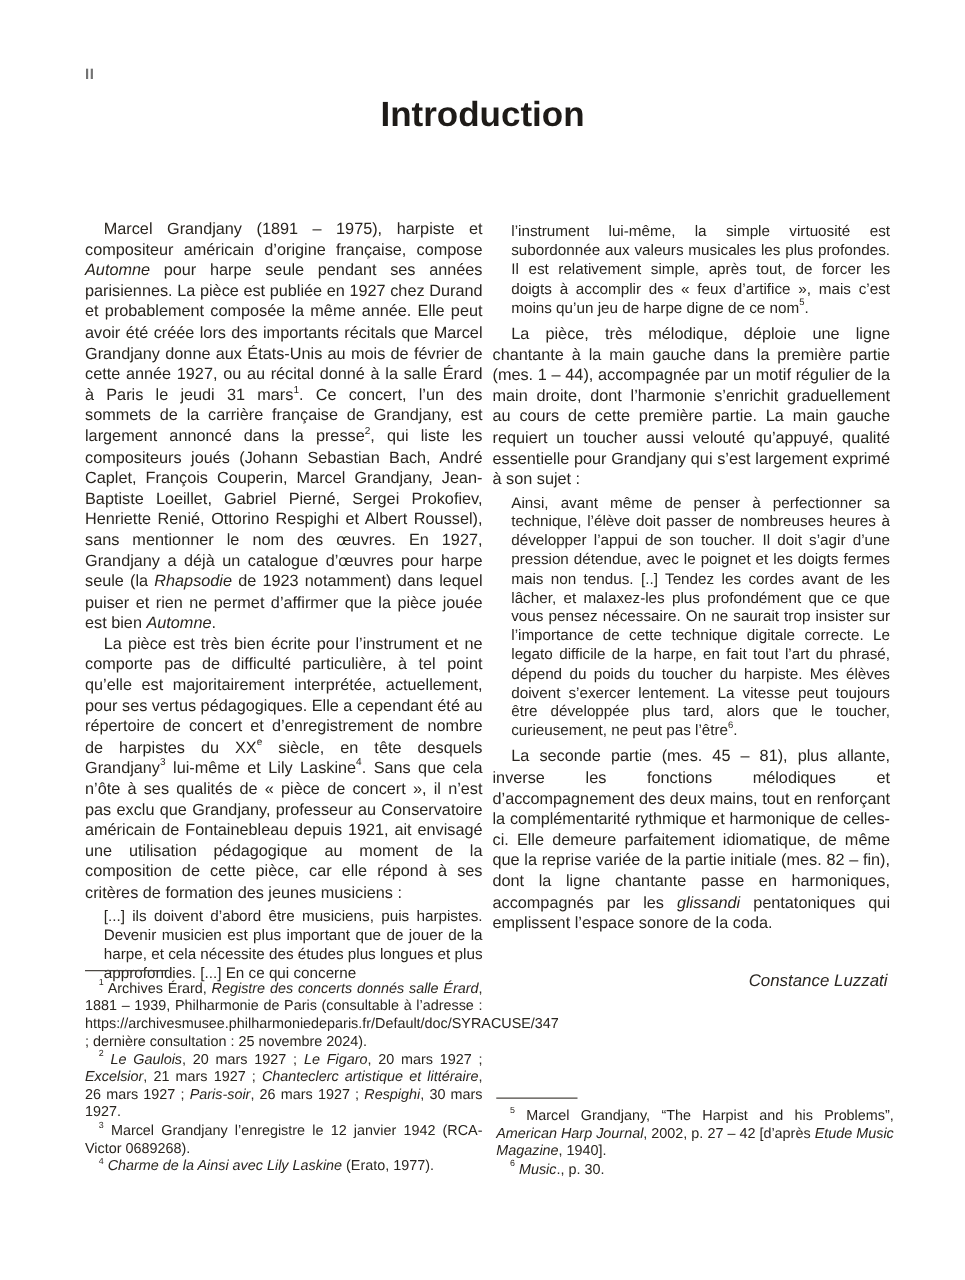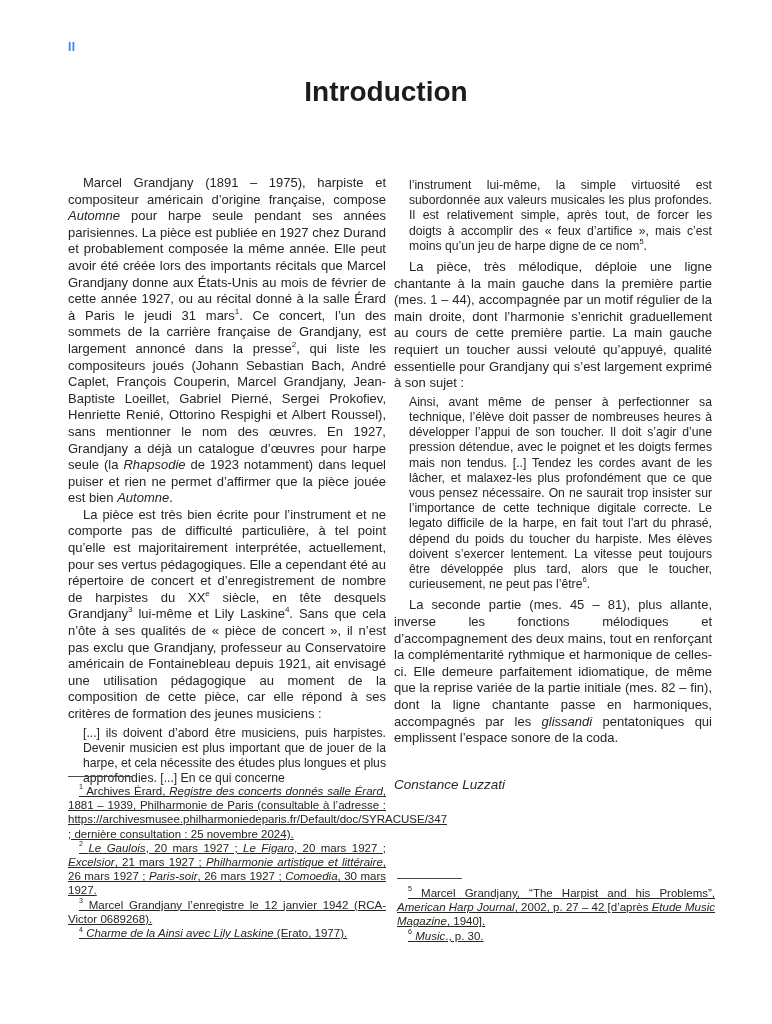--- a/index.html
+++ b/index.html
@@ -2,22 +2,22 @@
 <html lang="fr"><head>
 <meta charset="utf-8">
 <style>
   html,body{margin:0;padding:0;background:#ffffff;}
   .page{
     position:relative;width:772px;height:1024px;background:#ffffff;
     font-family:"Liberation Sans","DejaVu Sans",sans-serif;
     color:#29251f;overflow:hidden;
   }
   .page-number{
-    position:absolute;left:68px;top:40px;
-    font-size:12px;font-weight:bold;color:#3b82f6;letter-spacing:.5px;
+    position:absolute;left:68px;top:52px;
+    font-size:12px;font-weight:bold;color:#737373;letter-spacing:.5px;
   }
   .title{
     position:absolute;left:0;top:76px;width:772px;margin:0;
     text-align:center;font-size:28px;font-weight:bold;color:#1e1b18;
   }
   .col{position:absolute;top:175px;width:318px;}
   .col-left{left:68px;}
   .col-right{left:394px;}
   .col p{margin:0;}
   .para{
@@ -25,32 +25,32 @@
     text-indent:15px;hyphens:auto;-webkit-hyphens:auto;
   }
   .quote{
     font-size:12.2px;line-height:15.2px;text-align:justify;
     margin:3px 0 5px 15px !important;hyphens:auto;-webkit-hyphens:auto;
   }
   sup{
     font-size:.62em;line-height:0;position:relative;top:-.1em;
   }
   .signature{
-    margin:30px 2px 0 0 !important;text-align:left;
+    margin:30px 2px 0 0 !important;text-align:right;
     font-style:italic;font-size:13.5px;color:#2b2722;
   }
   .footnotes{position:absolute;width:318px;}
   .fn-left{left:68px;top:776px;}
   .fn-right{left:397px;top:878px;}
   .fn-rule{
     width:65px;height:0;border-top:1.3px solid #4c4843;margin:0 0 7px 0;
   }
   .footnote{
     margin:0;font-size:11.5px;line-height:14.2px;text-align:justify;
-    text-indent:11px;hyphens:auto;text-decoration:underline;-webkit-hyphens:auto;
+    text-indent:11px;hyphens:auto;-webkit-hyphens:auto;
   }
 </style>
 </head>
 <body>
 
 <div class="page">
 
   <div class="page-number">II</div>
 
   <h1 class="title">Introduction</h1>
@@ -70,21 +70,21 @@
         <p class="quote"><span>Ainsi, avant même de penser à perfectionner sa technique, l’élève doit passer de nombreuses heures à développer l’appui de son toucher. Il doit s’agir d’une pression détendue, avec le poignet et les doigts fermes mais non tendus. [..] Tendez les cordes avant de les lâcher, et malaxez-les plus profondément que ce que vous pensez nécessaire. On ne saurait trop insister sur l’importance de cette technique digitale correcte. Le legato difficile de la harpe, en fait tout l’art du phrasé, dépend du poids du toucher du harpiste. Mes élèves doivent s’exercer lentement. La vitesse peut toujours être développée plus tard, alors que le toucher, curieusement, ne peut pas l’être</span><sup>6</sup><span>.</span></p>
         <p class="para"><span>La seconde partie (mes. 45 – 81), plus allante, inverse les fonctions mélodiques et d’accompagnement des deux mains, tout en renforçant la complémentarité rythmique et harmonique de celles-ci. Elle demeure parfaitement idiomatique, de même que la reprise variée de la partie initiale (mes. 82 – fin), dont la ligne chantante passe en harmoniques, accompagnés par les </span><i>glissandi</i><span> pentatoniques qui emplissent l’espace sonore de la coda.</span></p>
       </div>
     <p class="signature">Constance Luzzati</p>
   </div>
 
   <div class="footnotes fn-left">
     <div class="fn-rule"></div>
     <div>
         <p class="footnote"><sup>1</sup><span> Archives Érard, </span><i>Registre des concerts donnés salle Érard</i><span>, 1881 – 1939, Philharmonie de Paris (consultable à l’adresse : https://archivesmusee.philharmoniedeparis.fr/Default/doc/SYRACUSE/347 ; dernière consultation : 25 novembre 2024).</span></p>
-        <p class="footnote"><sup>2</sup><span> </span><i>Le Gaulois</i><span>, 20 mars 1927 ; </span><i>Le Figaro</i><span>, 20 mars 1927 ; </span><i>Excelsior</i><span>, 21 mars 1927 ; </span><i>Philharmonie artistique et littéraire</i><span>, 26 mars 1927 ; </span><i>Paris-soir</i><span>, 26 mars 1927 ; </span><i>Comoedia</i><span>, 30 mars 1927.</span></p>
+        <p class="footnote"><sup>2</sup><span> </span><i>Le Gaulois</i><span>, 20 mars 1927 ; </span><i>Le Figaro</i><span>, 20 mars 1927 ; </span><i>Excelsior</i><span>, 21 mars 1927 ; </span><i>Chanteclerc artistique et littéraire</i><span>, 26 mars 1927 ; </span><i>Paris-soir</i><span>, 26 mars 1927 ; </span><i>Respighi</i><span>, 30 mars 1927.</span></p>
         <p class="footnote"><sup>3</sup><span> Marcel Grandjany l’enregistre le 12 janvier 1942 (RCA-Victor 0689268).</span></p>
         <p class="footnote"><sup>4</sup><span> </span><i>Charme de la Ainsi avec Lily Laskine</i><span> (Erato, 1977).</span></p>
       </div>
   </div>
 
   <div class="footnotes fn-right">
     <div class="fn-rule"></div>
     <div>
         <p class="footnote"><sup>5</sup><span> Marcel Grandjany, “The Harpist and his Problems”, </span><i>American Harp Journal</i><span>, 2002, p. 27 – 42 [d’après </span><i>Etude Music Magazine</i><span>, 1940].</span></p>
         <p class="footnote"><sup>6</sup><span> </span><i>Music</i><span>., p. 30.</span></p>

